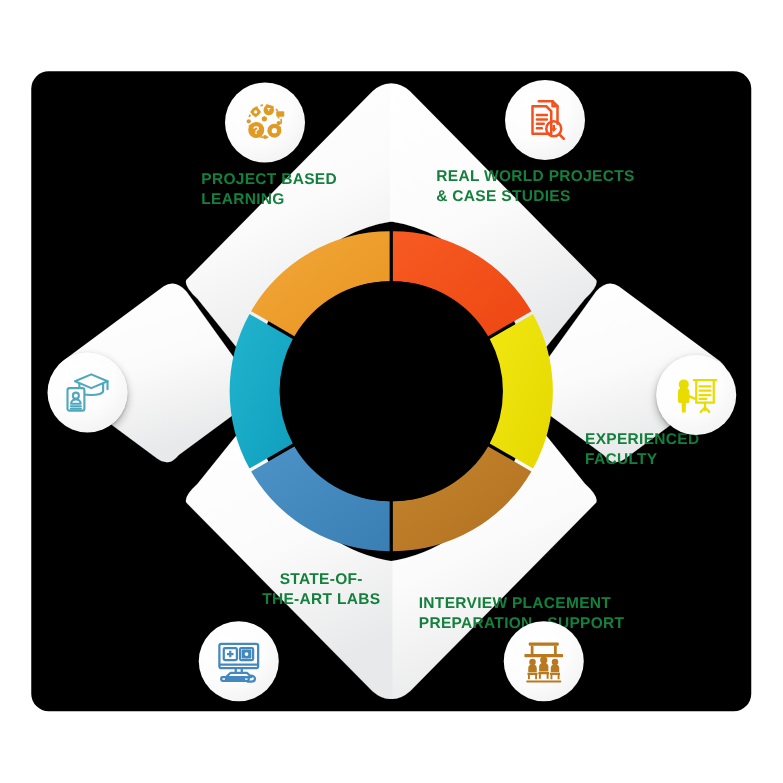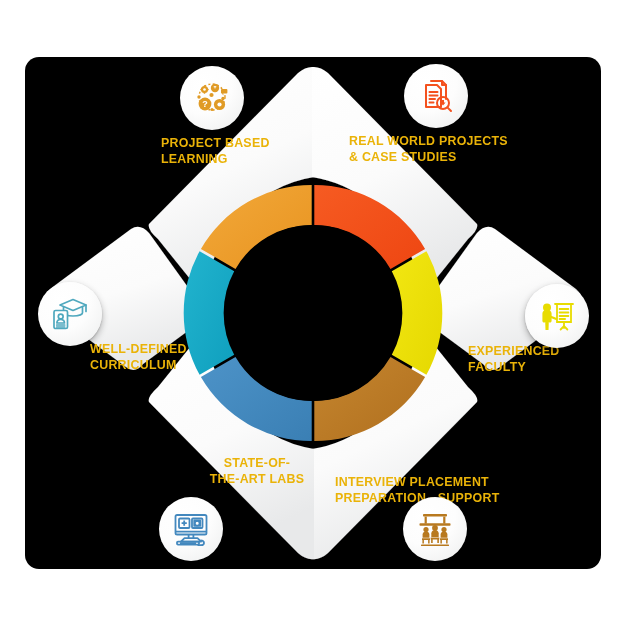--- a/index.html
+++ b/index.html
@@ -29,21 +29,21 @@
   }
   #wheel {
     position: absolute;
     left: 0;
     top: 0;
     width: 576px;
     height: 512px;
   }
   .petal-label {
     position: absolute;
-    color: #eab308;
+    color: #15803d;
     font-size: 12.4px;
     font-weight: 700;
     letter-spacing: 0.25px;
     line-height: 15.5px;
     white-space: pre-line;
     text-transform: uppercase;
     pointer-events: none;
   }
   .icon-badge {
     position: absolute;
@@ -174,22 +174,20 @@
     <div class="petal-label lb-pbl">PROJECT BASED
 LEARNING</div>
     <div class="petal-label lb-ef">EXPERIENCED
 FACULTY</div>
     <div class="petal-label lb-rwp">REAL WORLD PROJECTS
 &amp; CASE STUDIES</div>
     <div class="petal-label lb-ips">INTERVIEW         PLACEMENT
 PREPARATION -  SUPPORT</div>
     <div class="petal-label lb-sal">STATE-OF-
 THE-ART LABS</div>
-    <div class="petal-label lb-wdc">WELL-DEFINED
-CURRICULUM</div>
 
     <div class="icon-badge ic-pbl">
       <span>
         <svg width="40" height="40" viewBox="0 0 40 40">
           <g stroke="#E09B26" fill="none" stroke-width="1.4">
             <circle cx="20" cy="19" r="13" stroke-dasharray="2 2.4"></circle>
           </g>
           <g fill="#E09B26">
             <circle cx="12.5" cy="11.5" r="3.6"></circle>
             <rect x="11.7" y="7.3" width="1.6" height="2.2" rx="0.6"></rect>

